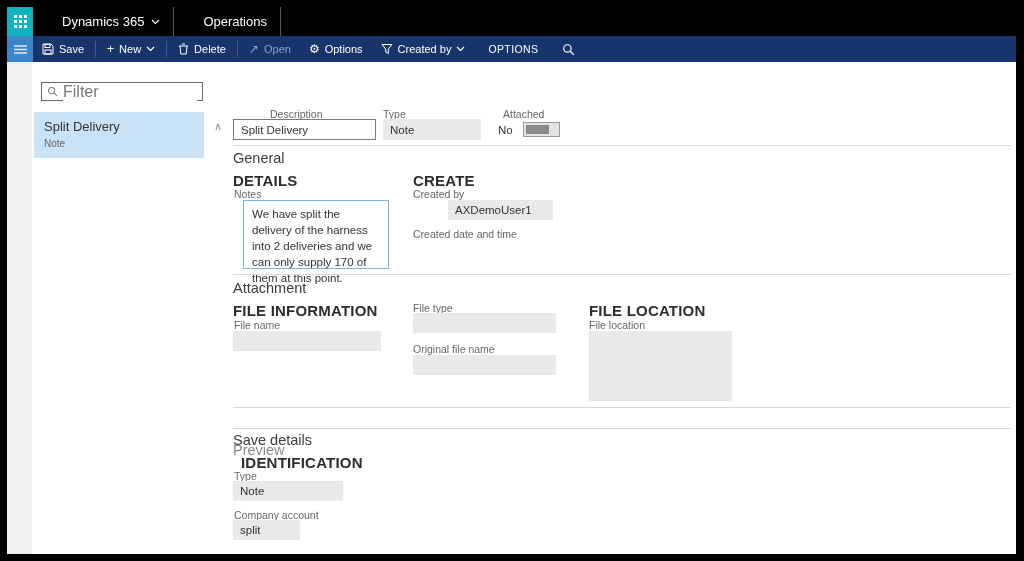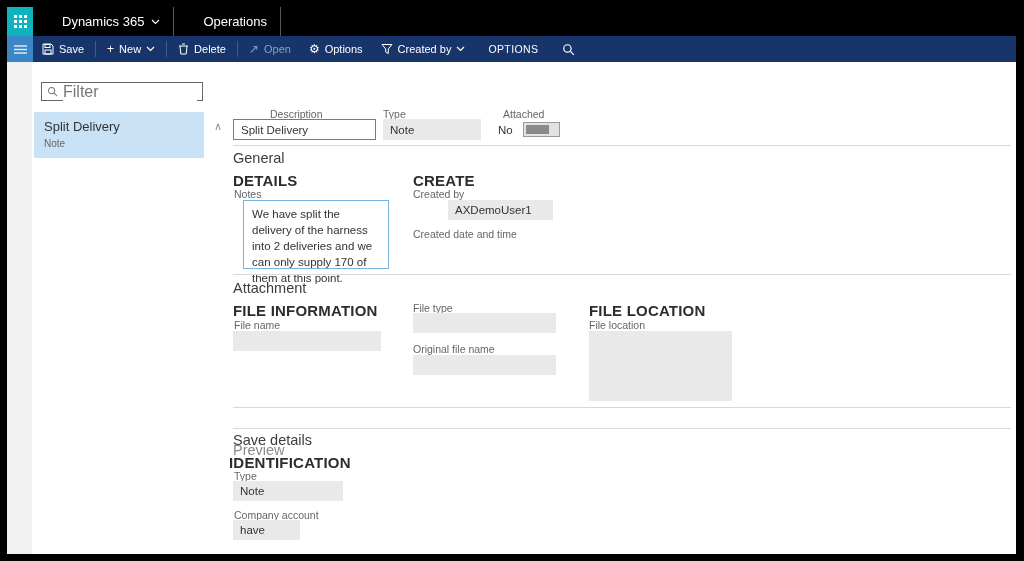--- a/index.html
+++ b/index.html
@@ -243,23 +243,23 @@
       <div class="abs grp" style="left:360px; top:240px;">FILE LOCATION</div>
       <div class="abs lbl" style="left:360px; top:257px;">File location</div>
       <div class="abs bigbox" style="left:360px; top:269px; width:143px; height:70px;"></div>
 
       <div class="abs divider" style="top:345px;"></div>
 
       <div class="abs sec dim" style="left:4px; top:350px;margin-top:30px;">Preview</div>
       <div class="abs divider" style="top:366px;"></div>
 
       <div class="abs sec" style="left:4px; top:370px;">Save details</div>
-      <div class="abs grp" style="left:0; top:392px;">IDENTIFICATION</div>
+      <div class="abs grp" style="left:12px; top:392px;">IDENTIFICATION</div>
       <div class="abs lbl" style="left:5px; top:408px;">Type</div>
       <div class="abs field ro" style="left:4px; top:419px; width:110px;">Note</div>
       <div class="abs lbl" style="left:5px; top:447px;">Company account</div>
-      <div class="abs field ro" style="left:4px; top:458px; width:67px;">have</div>
+      <div class="abs field ro" style="left:4px; top:458px; width:67px;">split</div>
 
     </div>
   </div>
 
 </div>
 </div>
 
 </body></html>

